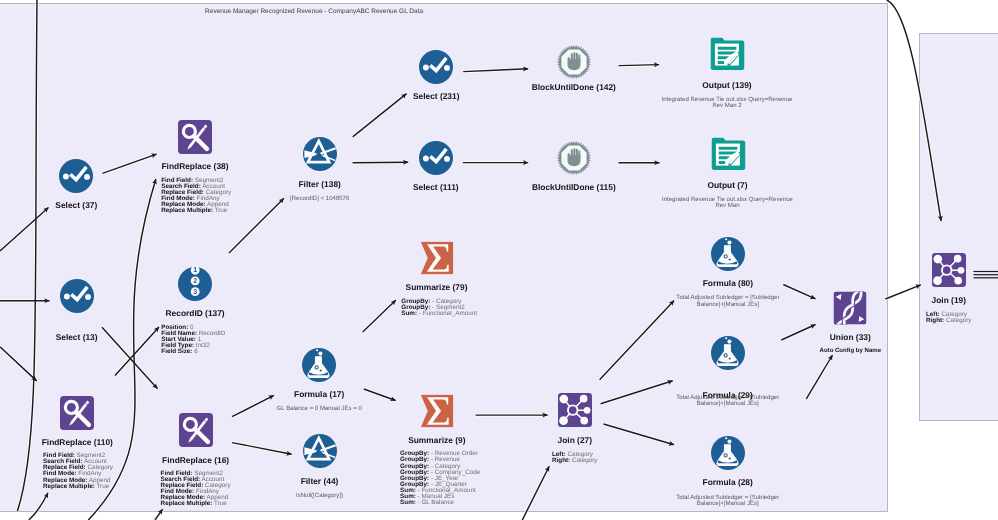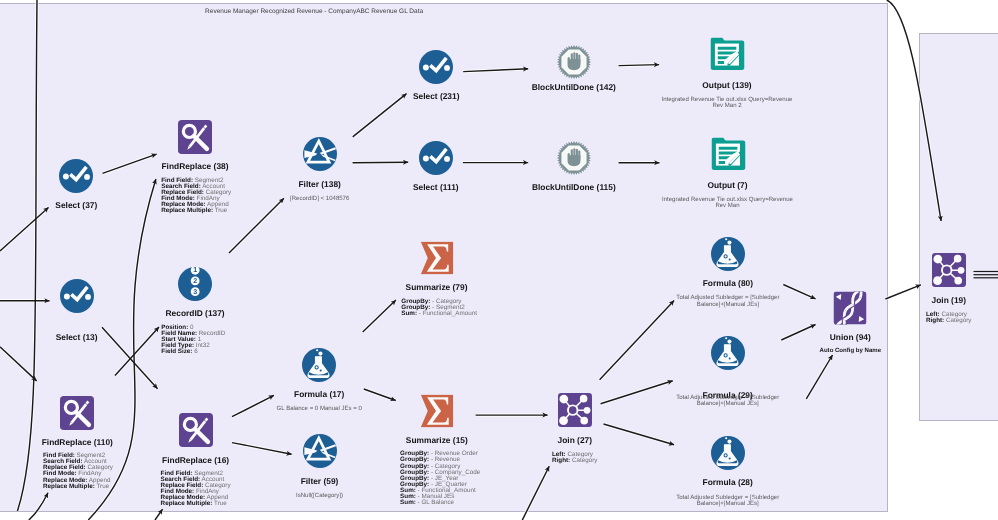--- a/index.html
+++ b/index.html
@@ -325,31 +325,31 @@
       </div>
       <div class="node" style="left: 319.5px; top: 451.4px;">
         <div class="iconwrap" style="left:0;top:0;width:34px;height:34px;"><svg width="34" height="34" viewBox="0 0 100 100">
             <circle cx="50" cy="50" r="50" fill="#1d5e94"></circle>
             <path d="M4 39 L33 46 L49 50.5 L33 55 L4 62 Z" fill="#fbfbfb"></path>
             <path d="M47 50.5 L96 33" stroke="#fbfbfb" stroke-width="6" fill="none"></path>
             <path d="M47 50.5 L95 69" stroke="#fbfbfb" stroke-width="4.5" fill="none"></path>
             <path d="M46.5 12 L76.9 73.7 L14.3 73.7 Z" fill="none" stroke="#fbfbfb" stroke-width="8" stroke-linejoin="miter"></path>
             <path d="M46.5 43 L63 63 L30 63 Z" fill="#1d5e94"></path>
           </svg></div>
-        <div class="lbl" style="top:24.3px">Filter (59)</div>
+        <div class="lbl" style="top:24.3px">Filter (44)</div>
         <div class="ann" style="top:41.5px">
           <div>IsNull([Category])</div>
         </div>
       </div>
       <div class="node" style="left: 436.8px; top: 410.5px;">
         <div class="iconwrap" style="left:0;top:0;width:33px;height:33px;"><svg width="33" height="33" viewBox="0 0 100 100">
             <path d="M1 1 L99 1 L99 99 L1 99 L22 50 Z" fill="#cb6347"></path>
             <path d="M20 8 L84 8 L84 30 L79.5 30 Q79.5 15.5 69 15.5 L38 15.5 L62.5 50 L36.5 85 L70 85 Q81 85 81 70.5 L85.5 70.5 L85.5 92 L19 92 L47 50 Z" fill="#fcfaf8"></path>
           </svg></div>
-        <div class="lbl" style="top:24.9px">Summarize (15)</div>
+        <div class="lbl" style="top:24.9px">Summarize (9)</div>
         <div class="cfg" style="left:-36.7px;top:40.9px">
           <div><b>GroupBy:</b> - Revenue Order</div>
           <div><b>GroupBy:</b> - Revenue</div>
           <div><b>GroupBy:</b> - Category</div>
           <div><b>GroupBy:</b> - Company_Code</div>
           <div><b>GroupBy:</b> - JE_Year</div>
           <div><b>GroupBy:</b> - JE_Quarter</div>
           <div><b>Sum:</b> - Functional_Amount</div>
           <div><b>Sum:</b> - Manual JEs</div>
           <div><b>Sum:</b> - GL Balance</div>
@@ -440,21 +440,21 @@
                 <rect x="0" y="90" width="100" height="26"></rect>
               </clipPath>
               <g clip-path="url(#ucl)">
                 <path d="M50 -16 C55.94 -6.50 60.50 0.90 60.50 10.40 C60.50 19.90 55.94 27.30 50.00 36.80 C44.06 46.30 39.50 53.70 39.50 63.20 C39.50 72.70 44.06 80.10 50.00 89.60 C55.94 99.10 60.50 106.50 60.50 116.00" stroke="#5e4490" stroke-width="15" fill="none" stroke-linecap="round"></path>
                 <path d="M50 -16 C55.94 -6.50 60.50 0.90 60.50 10.40 C60.50 19.90 55.94 27.30 50.00 36.80 C44.06 46.30 39.50 53.70 39.50 63.20 C39.50 72.70 44.06 80.10 50.00 89.60 C55.94 99.10 60.50 106.50 60.50 116.00" stroke="#f8f8fb" stroke-width="8.5" fill="none" stroke-linecap="round"></path>
               </g>
             </g>
             <path d="M7 16 L23.5 7.5 L22 26 Z" fill="#fbfbfb"></path>
             <path d="M93 84 L76.5 92.5 L78 74 Z" fill="#fbfbfb"></path>
           </svg></div>
-        <div class="lbl" style="top:24.2px">Union (94)</div>
+        <div class="lbl" style="top:24.2px">Union (33)</div>
         <div class="ann" style="top:39.8px;font-weight:bold;color:#141414;">Auto Config by Name</div>
       </div>
       <div class="node" style="left: 948.8px; top: 270.3px;">
         <div class="iconwrap" style="left:0;top:0;width:34px;height:34px;"><svg width="34" height="34" viewBox="0 0 100 100">
             <rect x="0" y="0" width="100" height="100" rx="9.4" ry="9.4" fill="#5e4490"></rect>
             <g stroke="#fbfbfb" stroke-width="4.4" fill="none">
               <path d="M17.1 17.7 L43.3 50.4 L75.4 16.7"></path>
               <path d="M16.3 81.3 L43.3 50.4 L77.1 81.3"></path>
               <path d="M43.3 50.4 L85.4 51"></path>
             </g>

